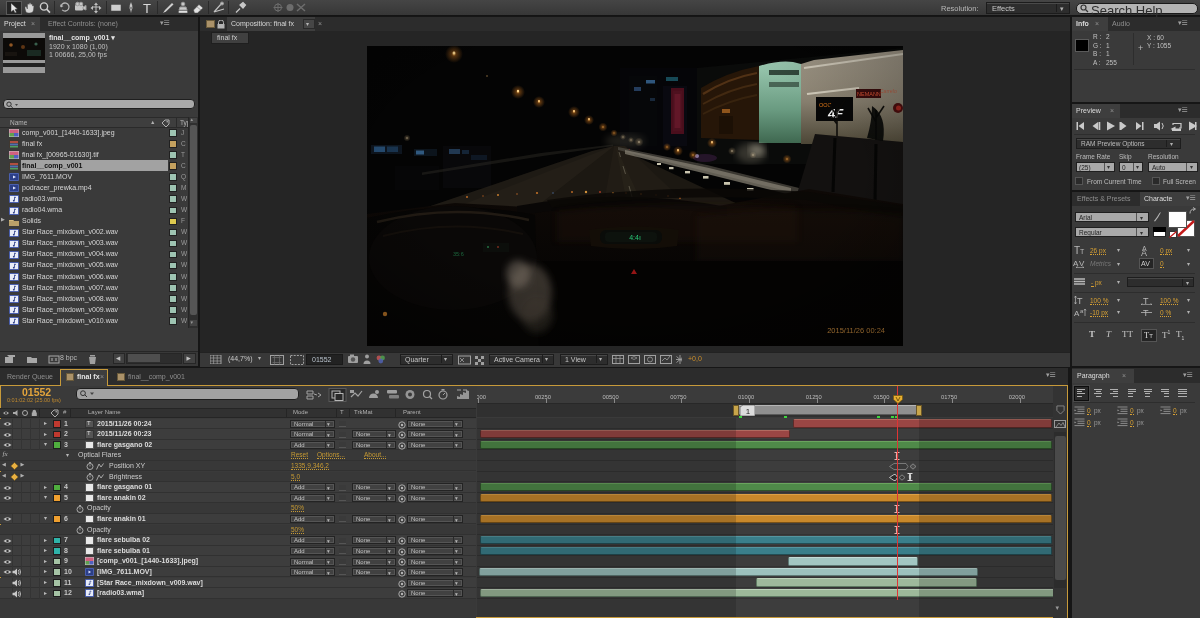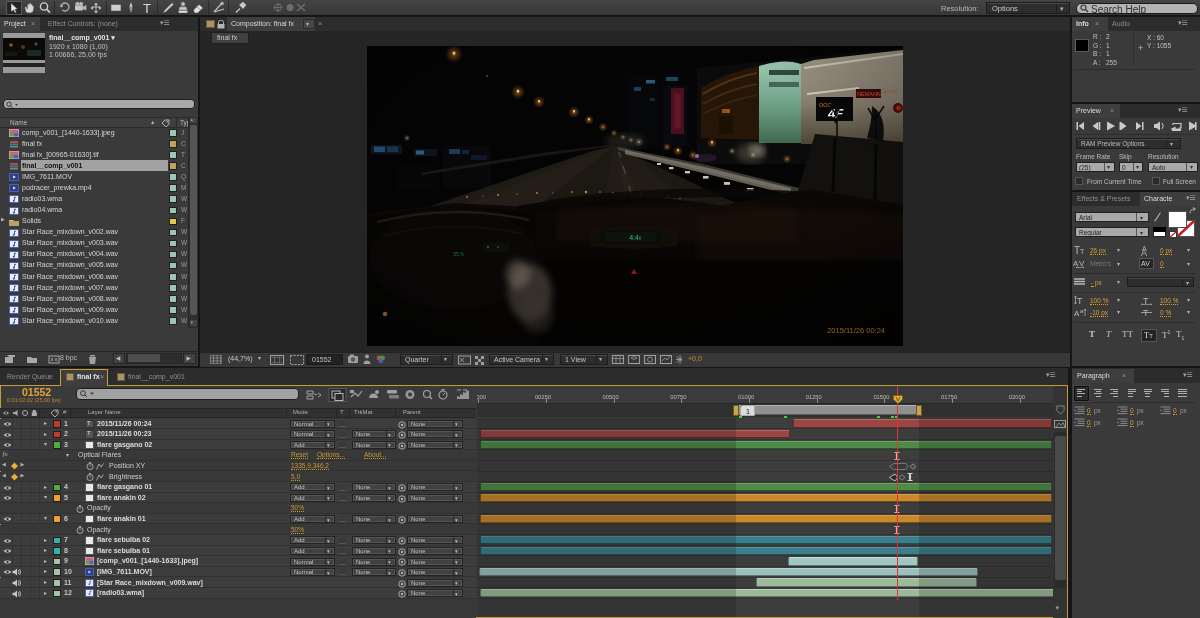--- a/index.html
+++ b/index.html
@@ -46,29 +46,29 @@
 <g fill="#6d6d6d" stroke="none">
         <circle cx="278" cy="7.5" r="3.5" fill="none" stroke="#6d6d6d"></circle>
         <path d="M278 3 v9 M273.5 7.5 h9" stroke="#6d6d6d"></path>
         <circle cx="290" cy="7.5" r="3.5"></circle>
         <path d="M297 4 l8 7 M305 4 l-8 7" stroke="#6d6d6d" stroke-width="1.5"></path>
       </g>
 </g>
   </svg>
 <div class="t" style="left:941px;top:4.5px;font-size:7.5px;color:#b8b8b8;">Resolution:</div>
 <div class="" style="left:986px;top:2px;width:84px;height:12px;background:#2d2d2d;border:1px solid #1c1c1c;box-shadow:inset 0 1px 0 #4a4a4a"></div>
-<div class="t" style="left:992px;top:4.5px;font-size:7.5px;color:#c8c8c8;">Options</div>
+<div class="t" style="left:992px;top:4.5px;font-size:7.5px;color:#c8c8c8;">Effects</div>
 <div class="" style="left:1056px;top:4px;width:1px;height:8px;background:#1c1c1c"></div>
 <div class="t" style="left:1060px;top:5px;font-size:7px;color:#b0b0b0;">▾</div>
 <div class="" style="left:1076px;top:2.5px;width:122px;height:11px;background:#b4b4b4;border-radius:5px;border:1px solid #1a1a1a"></div>
 <svg style="left:1080px;top:4px" width="9" height="9" viewBox="0 0 9 9">
     <circle cx="3.5" cy="3.5" r="2.5" fill="none" stroke="#333" stroke-width="1.2"></circle>
     <path d="M5.5 5.5 L8 8" stroke="#333" stroke-width="1.2"></path>
   </svg>
-<div class="t" style="left:1091px;top:4px;font-size:10px;color:#2e2e2e;">Search Help</div>
+<div class="t" style="left:1091px;top:4px;font-size:13px;color:#2e2e2e;">Search Help</div>
 <div class="pan" style="left:0px;top:17px;width:198px;height:349px;"></div>
 <div class="tabbar" style="left:0px;top:17px;width:198px;height:14px;"></div>
 <div class="atab" style="left:0px;top:17px;width:40px;height:14px;"></div>
 <div class="t" style="left:4px;top:20px;font-size:7px;color:#dcdcdc;">Project</div>
 <div class="t" style="left:31px;top:20px;font-size:7px;color:#909090;">×</div>
 <div class="t" style="left:48px;top:20px;font-size:7px;color:#8f8f8f;">Effect Controls: (none)</div>
 <div class="t" style="left:160px;top:19px;font-size:7px;color:#a0a0a0;">▾☰</div>
 <div class="" style="left:3px;top:33px;width:42px;height:40px;background:#222"></div>
 <div class="" style="left:3px;top:33px;width:42px;height:5px;background:#9a9a9a"></div>
 <div class="" style="left:3px;top:38px;width:42px;height:22px;background:#0a0a0a"></div>

